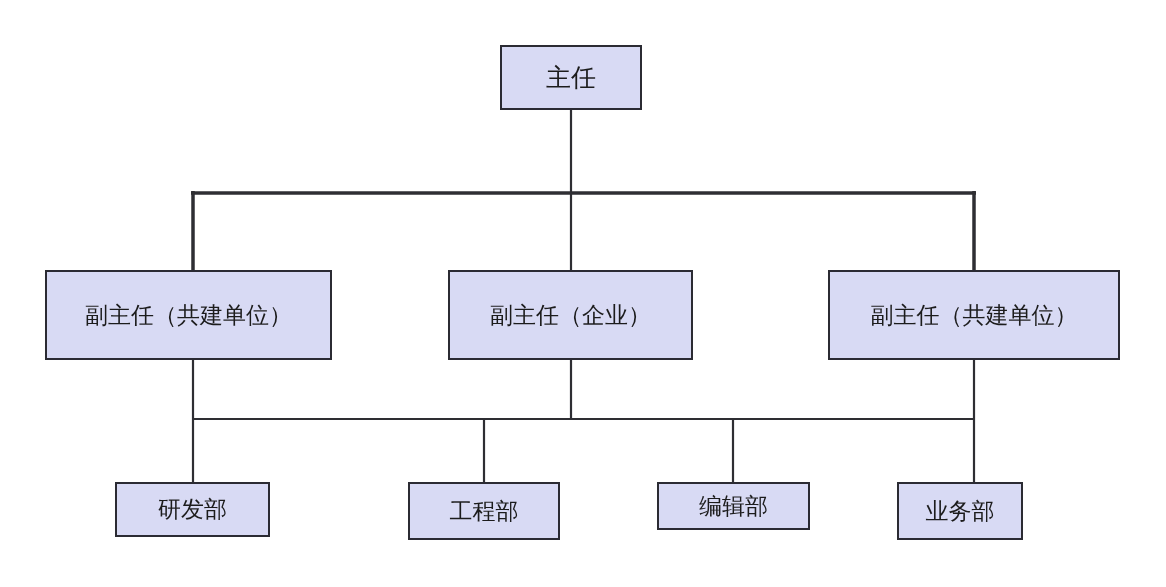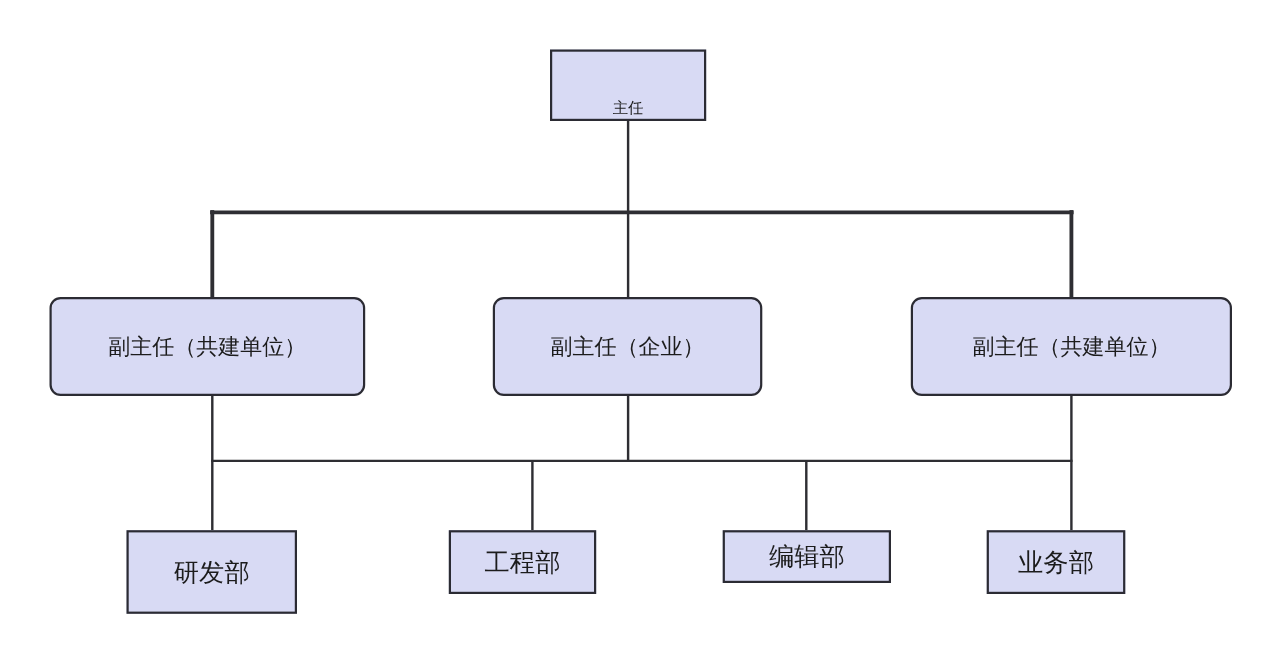--- a/index.html
+++ b/index.html
@@ -31,22 +31,22 @@
     position: absolute;
     box-sizing: border-box;
     background: var(--box-fill, #d8daf4);
     border: 2px solid var(--box-border, #2b2b33);
     display: flex;
     align-items: center;
     justify-content: center;
     color: var(--text-color, #1c1c1c);
     white-space: nowrap;
   }
-  .node.lvl1 { font-size: 14px; align-items: flex-end; }
-  .node.lvl2 { font-size: 20px; border-radius: 10px; }
+  .node.lvl1 { font-size: 25px; }
+  .node.lvl2 { font-size: 23px; }
   .node.lvl3 { font-size: 23px; }
 </style>
 </head>
 <body>
 
 <div class="canvas">
 
   <svg class="connectors" viewBox="0 0 1166 587" xmlns="http://www.w3.org/2000/svg">
 
     <line class="thin" x1="571" y1="110" x2="571" y2="270"></line>
@@ -69,24 +69,24 @@
   <div class="node lvl2" style="left:45px; top:270px; width:287px; height:90px;">
     <span>副主任（共建单位）</span>
   </div>
   <div class="node lvl2" style="left:448px; top:270px; width:245px; height:90px;">
     <span>副主任（企业）</span>
   </div>
   <div class="node lvl2" style="left:828px; top:270px; width:292px; height:90px;">
     <span>副主任（共建单位）</span>
   </div>
 
-  <div class="node lvl3" style="left:115px; top:482px; width:155px; height:76px;">
+  <div class="node lvl3" style="left:115px; top:482px; width:155px; height:55px;">
     <span>研发部</span>
   </div>
-  <div class="node lvl3" style="left:408px; top:482px; width:134px; height:58px;">
+  <div class="node lvl3" style="left:408px; top:482px; width:152px; height:58px;">
     <span>工程部</span>
   </div>
   <div class="node lvl3" style="left:657px; top:482px; width:153px; height:48px;">
     <span>编辑部</span>
   </div>
   <div class="node lvl3" style="left:897px; top:482px; width:126px; height:58px;">
     <span>业务部</span>
   </div>
 
 </div>

